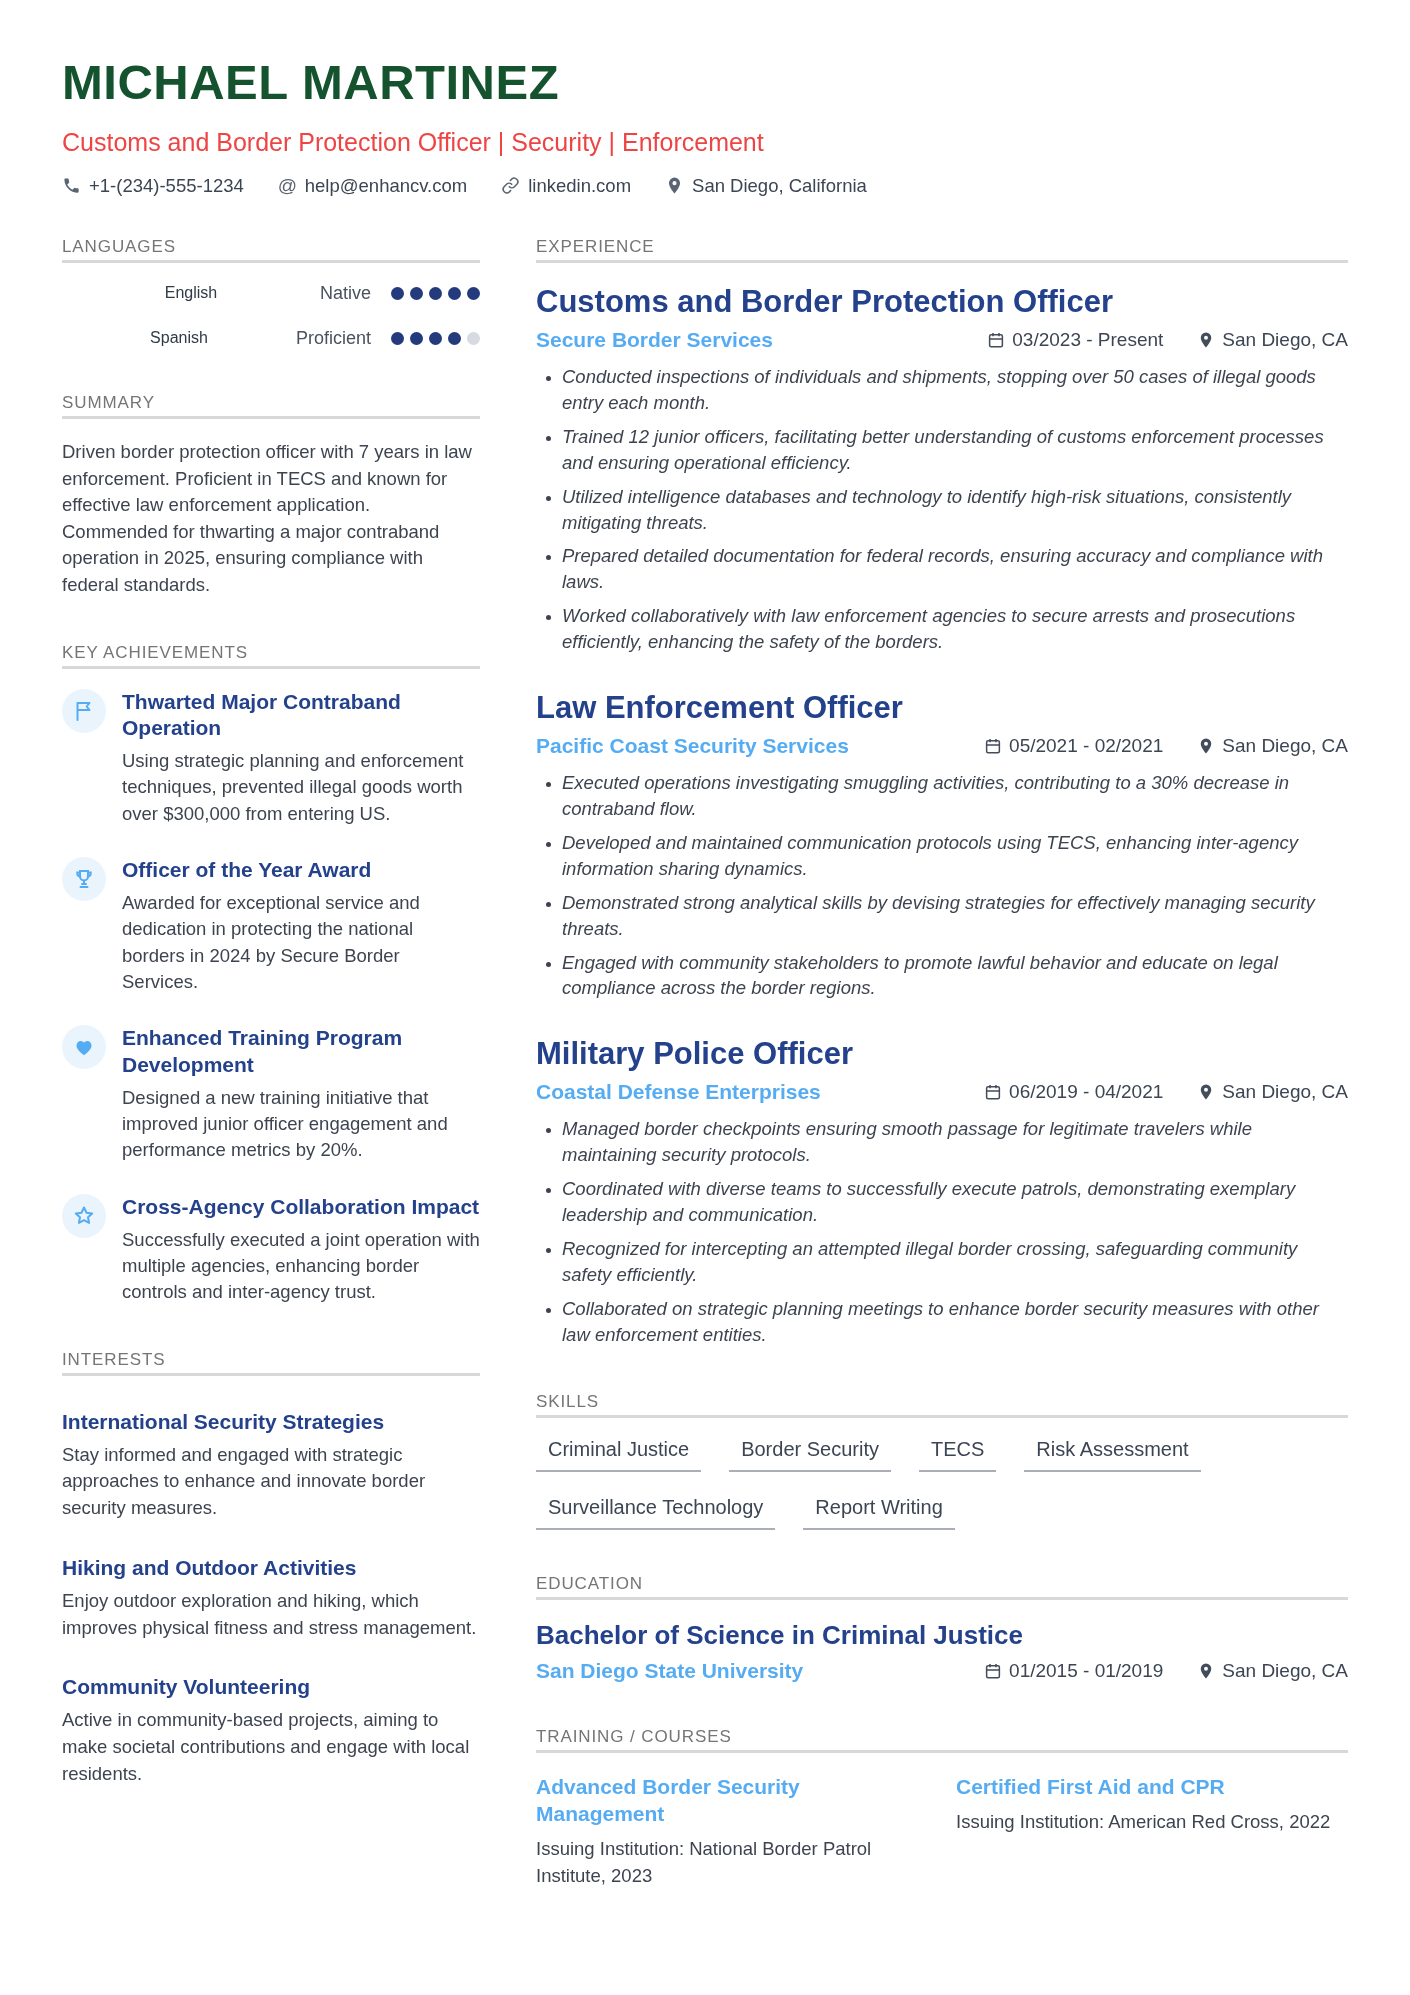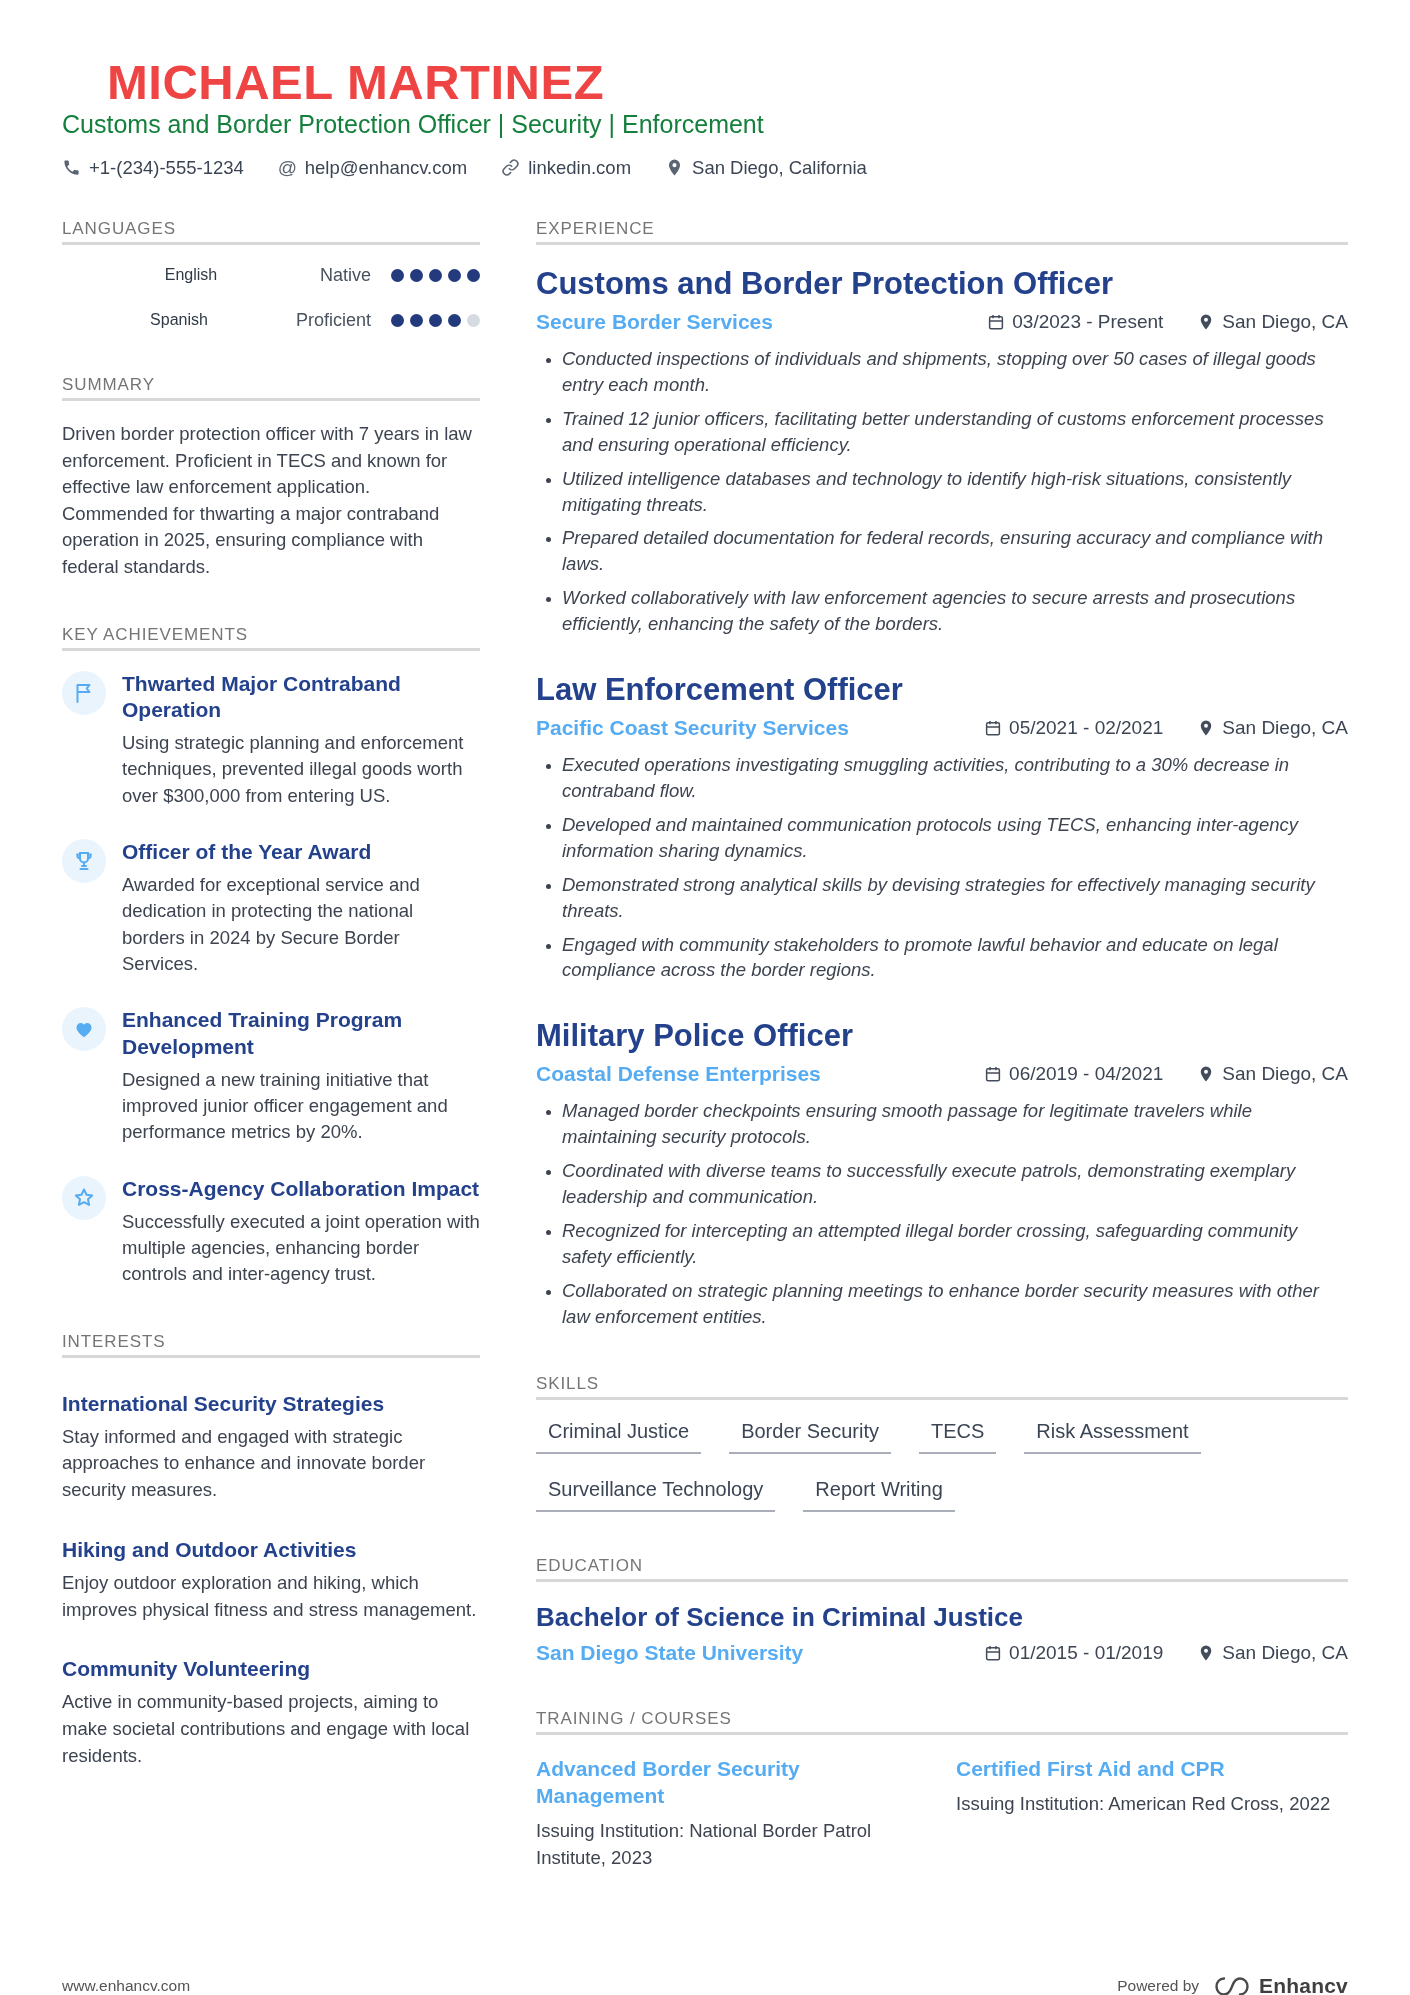--- a/index.html
+++ b/index.html
@@ -13,29 +13,28 @@
     background: #ffffff;
     padding: 56px 62px 110px 62px;
     overflow: hidden;
   }
 
   
   .name {
     font-size: 49px;
     font-weight: 600;
     letter-spacing: 0.5px;
-    color: #ef4444;
+    color: #14532d;
     line-height: 1.1;
-    margin-left: 45px;
   }
   .subtitle {
-    margin-top: 0;
+    margin-top: 18px;
     font-size: 25px;
     font-weight: 500;
-    color: #15803d;
+    color: #ef4444;
   }
   .contact-row {
     display: flex;
     align-items: center;
     gap: 34px;
     margin-top: 18px;
     font-size: 18.5px;
     color: #3c4553;
     text-align: right;
   }

